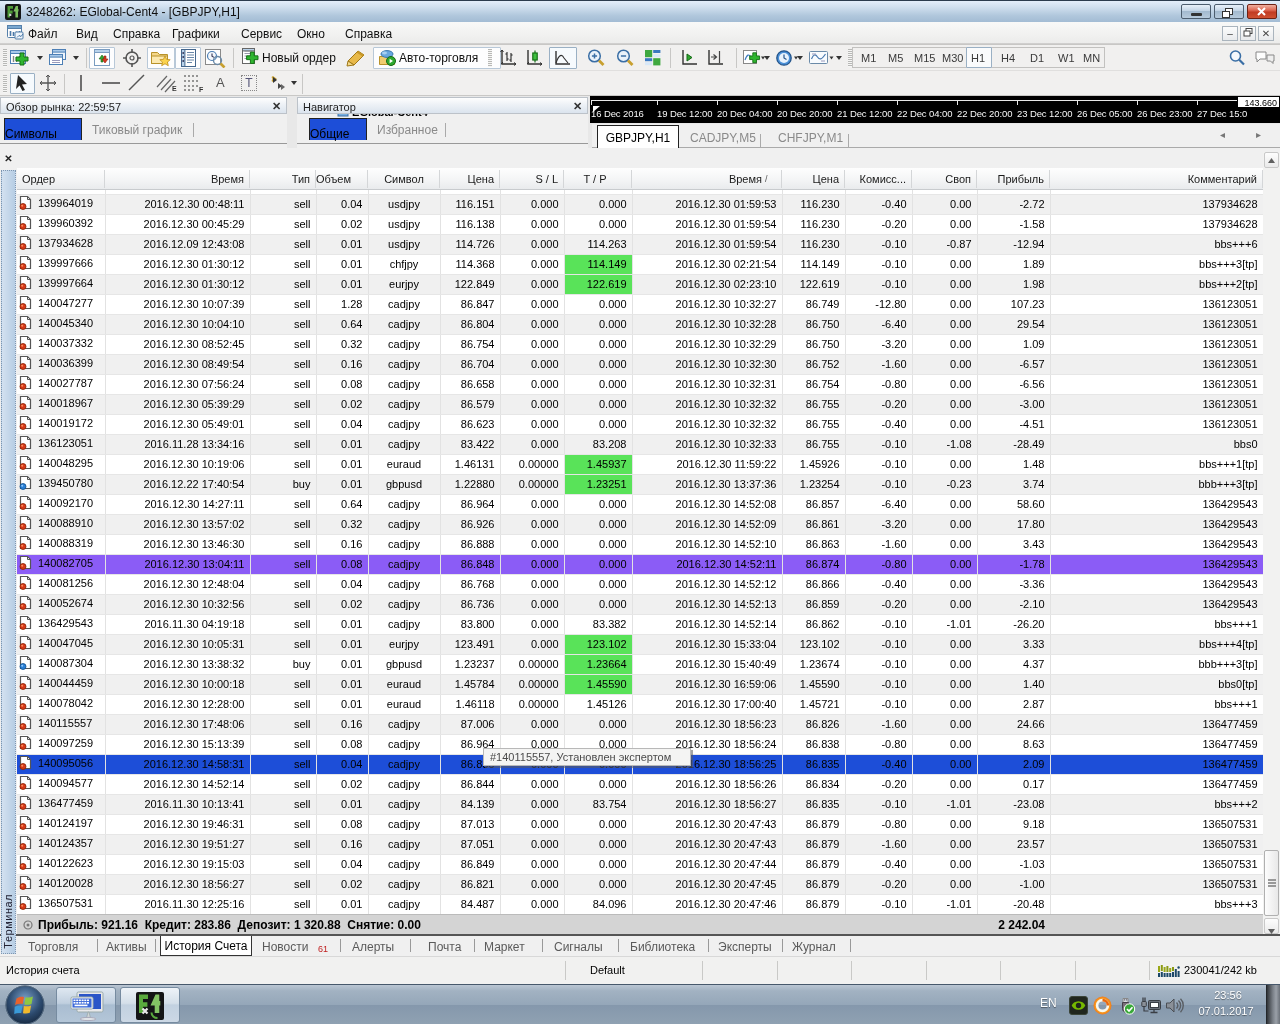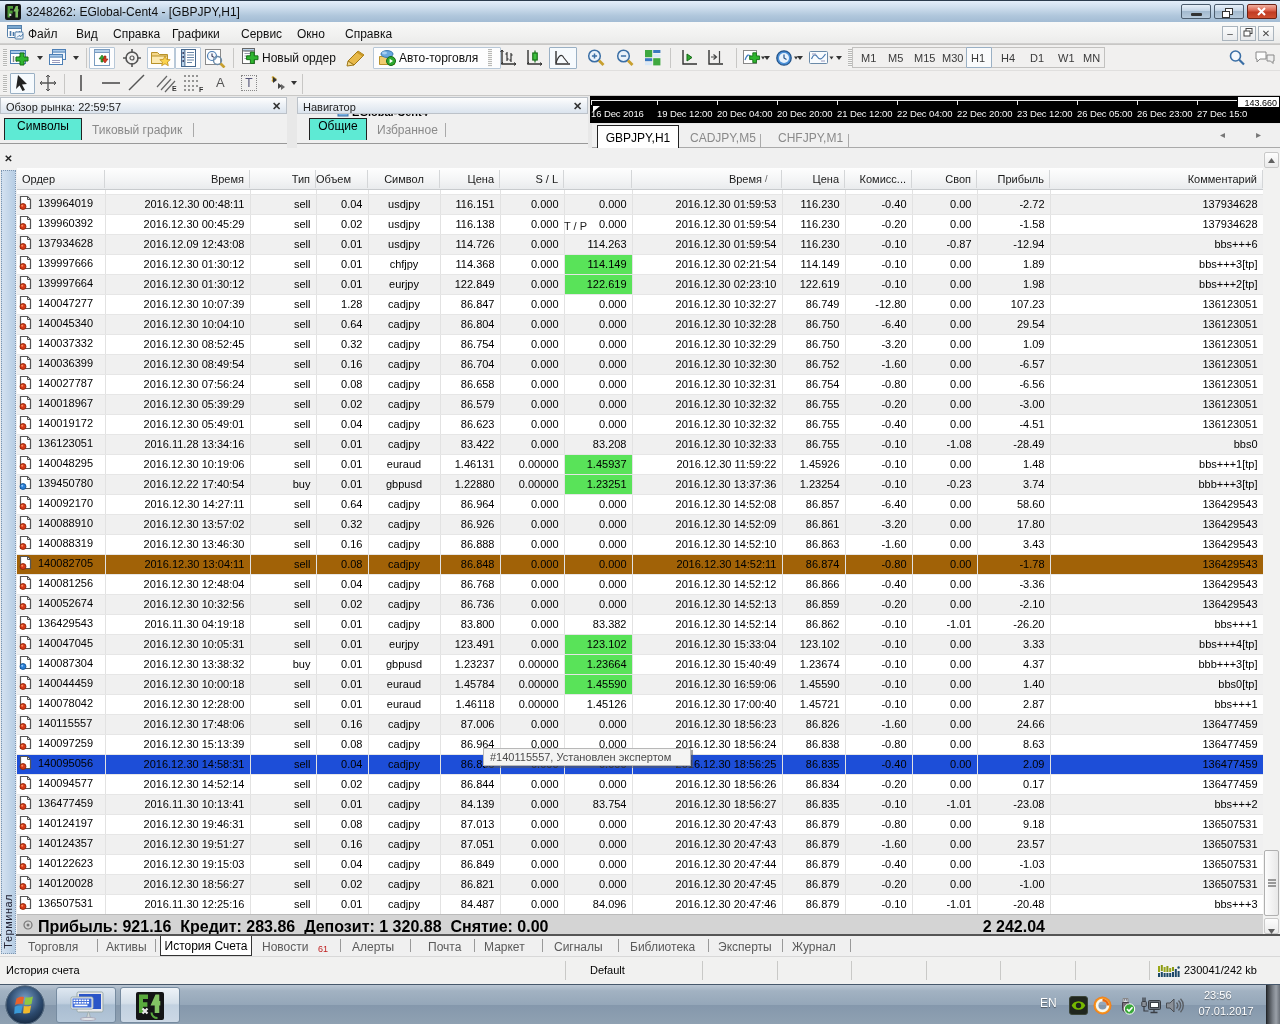--- a/index.html
+++ b/index.html
@@ -21,21 +21,21 @@
 .ticon{position:absolute;}
 .tbtn-on{position:absolute;border:1px solid #b8c8d8;background:#fdfdfe;border-radius:1px;}
 .tbtn-sel{position:absolute;border:1px solid #9ab0c4;background:#f6fafd;border-radius:1px;}
 .tflabel{position:absolute;top:7px;font-size:11px;color:#3a3a3a;}
 .tftext{position:absolute;top:6px;font-size:12px;color:#111;}
 
 .panel{position:absolute;top:97px;height:51px;background:#f0f0f0;}
 .phead{position:absolute;left:0;top:0;right:0;height:17px;background:linear-gradient(180deg,#fefefe 0%,#edf1f6 45%,#dbe4ee 100%);border:1px solid #bcc2c9;font-size:11px;color:#222;padding:3px 0 0 5px;}
 .px{position:absolute;top:2px;right:3px;width:13px;height:13px;font-size:11px;color:#333;text-align:center;line-height:12px;font-weight:bold;}
 .ptabs{position:absolute;left:0;top:20px;right:0;bottom:4px;background:#f0f0f0;border-bottom:1px solid #999;}
-.ptab-a{position:absolute;top:21px;height:22px;background:#5eead4;border:1px solid #222;border-bottom:none;font-size:12px;text-align:center;padding-top:0;}
+.ptab-a{position:absolute;top:21px;height:22px;background:#1d4ed8;border:1px solid #222;border-bottom:none;font-size:12px;padding-top:8px;}
 .ptab-i{position:absolute;top:26px;font-size:12px;color:#8a8a8a;}
 .psep{position:absolute;top:4px;width:1px;height:14px;background:#aaa;}
 
 #chart{left:590px;top:96px;width:690px;height:27px;background:#000;}
 #chart .dl{position:absolute;top:12px;font-size:9.5px;color:#f8f8f8;white-space:nowrap;letter-spacing:-0.1px;}
 #pricebox{left:1237px;top:96px;width:43px;height:12px;background:#fff;border:1px solid #000;font-size:9px;text-align:right;padding:1px 2px 0 0;}
 #charttabs{left:592px;top:124px;width:688px;height:24px;background:#f0f0f0;border-bottom:1px solid #aaa;}
 
 #terminal{left:0;top:148px;width:1280px;height:808px;background:#f0f0f0;}
 #sidebar{position:absolute;left:0;top:4px;width:17px;height:788px;background:#f0f0f0;}
@@ -45,21 +45,21 @@
 #htable{position:absolute;left:17px;top:4px;width:1246px;border-collapse:collapse;table-layout:fixed;}
 #htable td{height:20px;border-right:1px solid #e2e2e2;border-bottom:1px solid #e6e6e6;font-size:11px;padding:0 5px 0 0;text-align:right;white-space:nowrap;overflow:hidden;}
 #htable td.c1{text-align:left;padding:0 0 0 2px;}
 #htable td.c5{text-align:center;padding:0;}
 #htable td.g{background:#59e359;}
 .di{display:inline-block;vertical-align:middle;margin:0 6px 2px 0;}
 #thead{position:absolute;left:17px;top:20px;width:1246px;height:22px;background:linear-gradient(180deg,#fefefe 0%,#f4f5f6 55%,#e9ebed 100%);border-bottom:1px solid #c8cbce;}
 #thead span{position:absolute;top:5px;font-size:11px;color:#1a1a1a;}
 #thead i{position:absolute;top:2px;width:1px;height:18px;background:#d4d6d8;}
 
-#summary{position:absolute;left:17px;top:766px;width:1246px;height:20px;background:#d4d4d4;border-top:1px solid #bbb;font-size:16px;font-weight:bold;}
+#summary{position:absolute;left:17px;top:766px;width:1246px;height:20px;background:#d4d4d4;border-top:1px solid #bbb;font-size:12px;font-weight:bold;}
 
 #btabs{position:absolute;left:0px;top:786px;width:1280px;height:22px;background:#f0f0f0;border-top:2px solid #555;}
 #btabs .bt{position:absolute;top:4px;font-size:12px;color:#5a5a5a;}
 #btabs .bta{position:absolute;left:160px;top:0px;width:92px;height:20px;background:#fff;border:1px solid #333;border-top:none;text-align:center;font-size:12px;color:#000;padding-top:3px;}
 #btabs .bsep{position:absolute;top:3px;width:1px;height:13px;background:#999;}
 
 #statusbar{left:0;top:956px;width:1280px;height:28px;background:#f1f1f0;border-top:1px solid #d8d8d8;font-size:11px;}
 #statusbar .ssep{position:absolute;top:4px;width:1px;height:19px;background:#c9c9c7;}
 
 #taskbar{left:0;top:984px;width:1280px;height:40px;background:linear-gradient(180deg,#bac6d3 0%,#a2b2c2 15%,#95a7b9 50%,#8598ac 51%,#8fa1b2 100%);border-top:1px solid #47586b;}
@@ -788,21 +788,21 @@
           <td class="c6">86.888</td>
           <td class="c7">0.000</td>
           <td class="c8">0.000</td>
           <td class="c9">2016.12.30 14:52:10</td>
           <td class="c10">86.863</td>
           <td class="c11">-1.60</td>
           <td class="c12">0.00</td>
           <td class="c13">3.43</td>
           <td class="c14">136429543</td>
         </tr>
-<tr style="background:#a16207">
+<tr style="background:#8b5cf6">
           <td class="c1"><span class="di"><svg width="13" height="15" viewBox="0 0 13 15">
                 <path d="M1.5 1.5 h7 l3 3 v9 h-10 z" fill="#fff" stroke="#555" stroke-width="1.2"></path>
                 <path d="M8.5 1.5 v3 h3 z" fill="#e8e8e8" stroke="#555" stroke-width="1"></path>
                 <circle cx="4" cy="11.5" r="3" fill="#d63a1a" stroke="#8a2000" stroke-width="0.8"></circle>
                 <circle cx="3.2" cy="10.7" r="1" fill="#ff9060"></circle>
               </svg></span>140082705</td>
           <td class="c2">2016.12.30 13:04:11</td>
           <td class="c3">sell</td>
           <td class="c4">0.08</td>
           <td class="c5">cadjpy</td>
@@ -1183,21 +1183,21 @@
       <span style="left:233px;width:60px;text-align:right;">Тип</span>
       <i style="left:298px;"></i>
       <span style="left:299px;width:46px;">Объем</span>
       <i style="left:350px;"></i>
       <span style="left:351px;width:72px;text-align:center;">Символ</span>
       <i style="left:422px;"></i>
       <span style="left:423px;width:54px;text-align:right;">Цена</span>
       <i style="left:482px;"></i>
       <span style="left:483px;width:58px;text-align:right;">S / L</span>
       <i style="left:546px;"></i>
-      <span style="left:547px;width:62px;text-align:left;margin-top:47px;">T / P</span>
+      <span style="left:547px;width:62px;text-align:center;">T / P</span>
       <i style="left:614px;"></i>
       <span style="left:615px;width:130px;text-align:right;">Время</span>
       <i style="left:764px;"></i>
       <span style="left:765px;width:57px;text-align:right;">Цена</span>
       <i style="left:827px;"></i>
       <span style="left:828px;width:61px;text-align:right;">Комисс...</span>
       <i style="left:894px;"></i>
       <span style="left:895px;width:59px;text-align:right;">Своп</span>
       <i style="left:959px;"></i>
       <span style="left:960px;width:67px;text-align:right;">Прибыль</span>
@@ -1366,16 +1366,16 @@
         <path d="M4 1.5 v4 M2 1.5 v4" stroke="#3a3e44" stroke-width="1.3"></path>
         <rect x="0.8" y="5.5" width="4.5" height="5" rx="0.8" fill="#8a9098" stroke="#3a3e44"></rect>
         <path d="M3 10.5 v4.5 h4.5" stroke="#3a3e44" stroke-width="1.2" fill="none"></path>
       </svg></div>
 <div class="trayico" style="left:1165px;top:12px;"><svg width="19" height="17" viewBox="0 0 19 17">
         <path d="M1.5 6 h3.5 l4-4 v13 l-4-4 H1.5 z" fill="#8a9098" stroke="#4a4e54" stroke-width="1"></path>
         <path d="M11.5 5.5 a4.5 4.5 0 0 1 0 6" stroke="#5a5e64" stroke-width="1.4" fill="none"></path>
         <path d="M13.5 3.5 a7 7 0 0 1 0 10" stroke="#5a5e64" stroke-width="1.4" fill="none"></path>
         <path d="M15.5 1.8 a9.5 9.5 0 0 1 0 13.4" stroke="#5a5e64" stroke-width="1.4" fill="none"></path>
       </svg></div>
-<span class="traytext" style="left:1204px;top:4px;width:48px;font-size:11px;">23:56</span>
+<span class="traytext" style="left:1204px;top:4px;width:48px;text-align:center;font-size:11px;">23:56</span>
 <span class="traytext" style="left:1196px;top:20px;width:60px;text-align:center;font-size:11px;">07.01.2017</span>
 <div class="abs" style="left:1266px;top:0;width:14px;height:40px;background:linear-gradient(90deg,#303438 0%,#7a8088 45%,#9aa0a8 70%,#6a7078 100%);border-left:1px solid #23262a;"></div>
 </div>
 <div id="tooltip" class="abs">#140115557, Установлен экспертом</div>
 </body></html>

